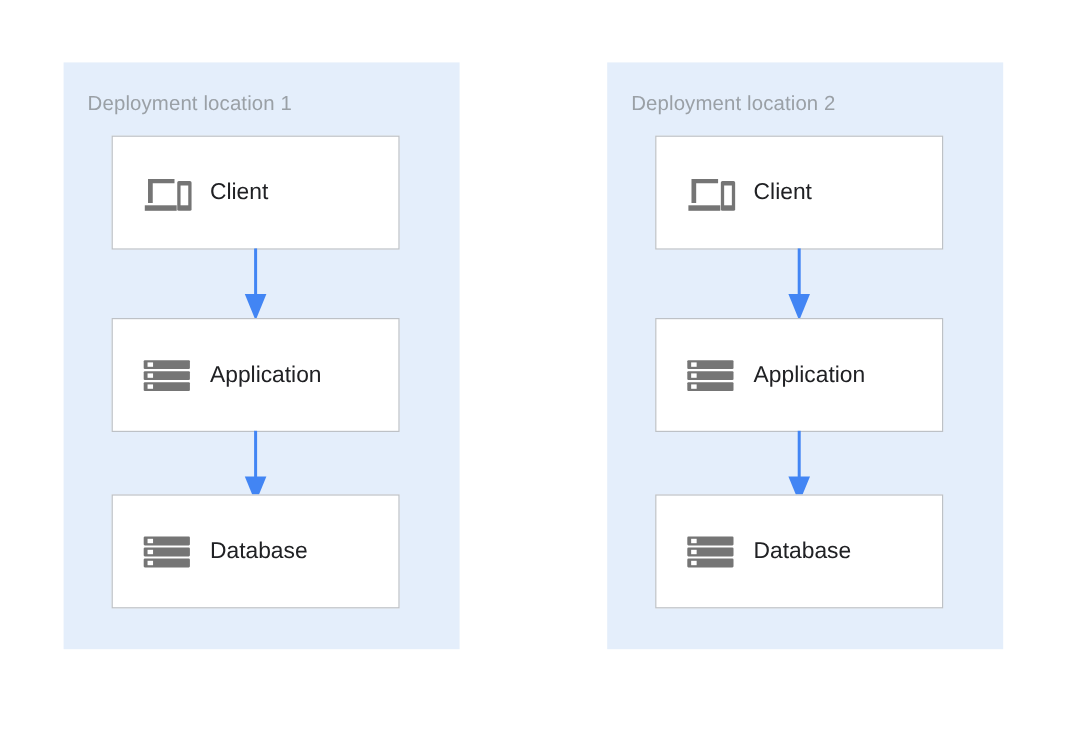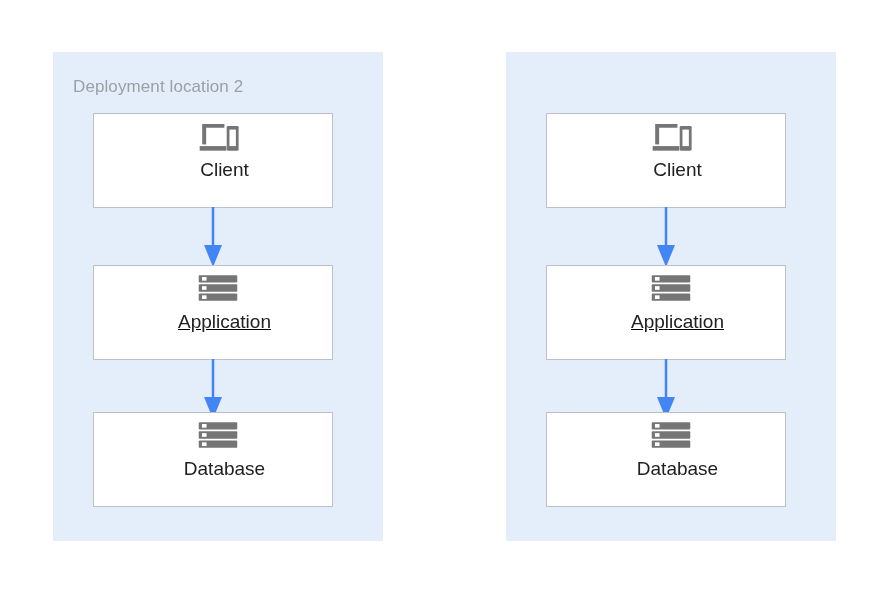--- a/index.html
+++ b/index.html
@@ -49,24 +49,23 @@
     left: 40px;            
     width: 240px;
     height: 95px;
     background: #ffffff;
     border: 1px solid #bdc1c6;
     box-sizing: border-box;
     display: flex;
     align-items: center;
     justify-content: flex-start;
     padding-left: 23px;
-    flex-direction: column;
   }
   .node-client { top: 61px; }
-  .node-app    { top: 213px; text-decoration: underline; }
+  .node-app    { top: 213px; }
   .node-db     { top: 360px; }
 
   .node-icon {
     flex: 0 0 auto;
     width: 44px;
     height: 44px;
     margin-right: 14px;
     display: block;
   }
   .node-label {
@@ -88,21 +87,21 @@
   .arrow-1 { top: 155px; }  
   .arrow-2 { top: 307px; }  
 </style>
 </head>
 <body>
 
 <div id="canvas">
 
   <div class="zone zone-left">
 
-    <div class="zone-title">Deployment location 2</div>
+    <div class="zone-title">Deployment location 1</div>
 
     <div class="node node-client">
       <svg class="node-icon" viewBox="0 0 48 48">
 
         <path d="M7 11 h24 v4 H11 v18 H7 Z" fill="#757575"></path>
         <path d="M7 11 h4 v22 H7 Z" fill="#757575"></path>
 
         <rect x="4" y="35" width="29" height="5" fill="#757575"></rect>
 
         <path d="M35 13 h10 a1.5 1.5 0 0 1 1.5 1.5 v24 a1.5 1.5 0 0 1 -1.5 1.5 h-10 a1.5 1.5 0 0 1 -1.5 -1.5 v-24 a1.5 1.5 0 0 1 1.5 -1.5 Z" fill="#757575"></path>
@@ -142,20 +141,21 @@
         <rect x="6.5" y="22" width="5" height="4" fill="#ffffff"></rect>
         <rect x="3" y="30" width="42" height="8" rx="1" fill="#757575"></rect>
         <rect x="6.5" y="32" width="5" height="4" fill="#ffffff"></rect>
       </svg>
       <span class="node-label">Database</span>
     </div>
   </div>
 
   <div class="zone zone-right">
 
+    <div class="zone-title">Deployment location 2</div>
 
     <div class="node node-client">
       <svg class="node-icon" viewBox="0 0 48 48">
         <path d="M7 11 h24 v4 H11 v18 H7 Z" fill="#757575"></path>
         <path d="M7 11 h4 v22 H7 Z" fill="#757575"></path>
         <rect x="4" y="35" width="29" height="5" fill="#757575"></rect>
         <path d="M35 13 h10 a1.5 1.5 0 0 1 1.5 1.5 v24 a1.5 1.5 0 0 1 -1.5 1.5 h-10 a1.5 1.5 0 0 1 -1.5 -1.5 v-24 a1.5 1.5 0 0 1 1.5 -1.5 Z" fill="#757575"></path>
         <rect x="36.5" y="17" width="7" height="18" fill="#ffffff"></rect>
       </svg>
       <span class="node-label">Client</span>

